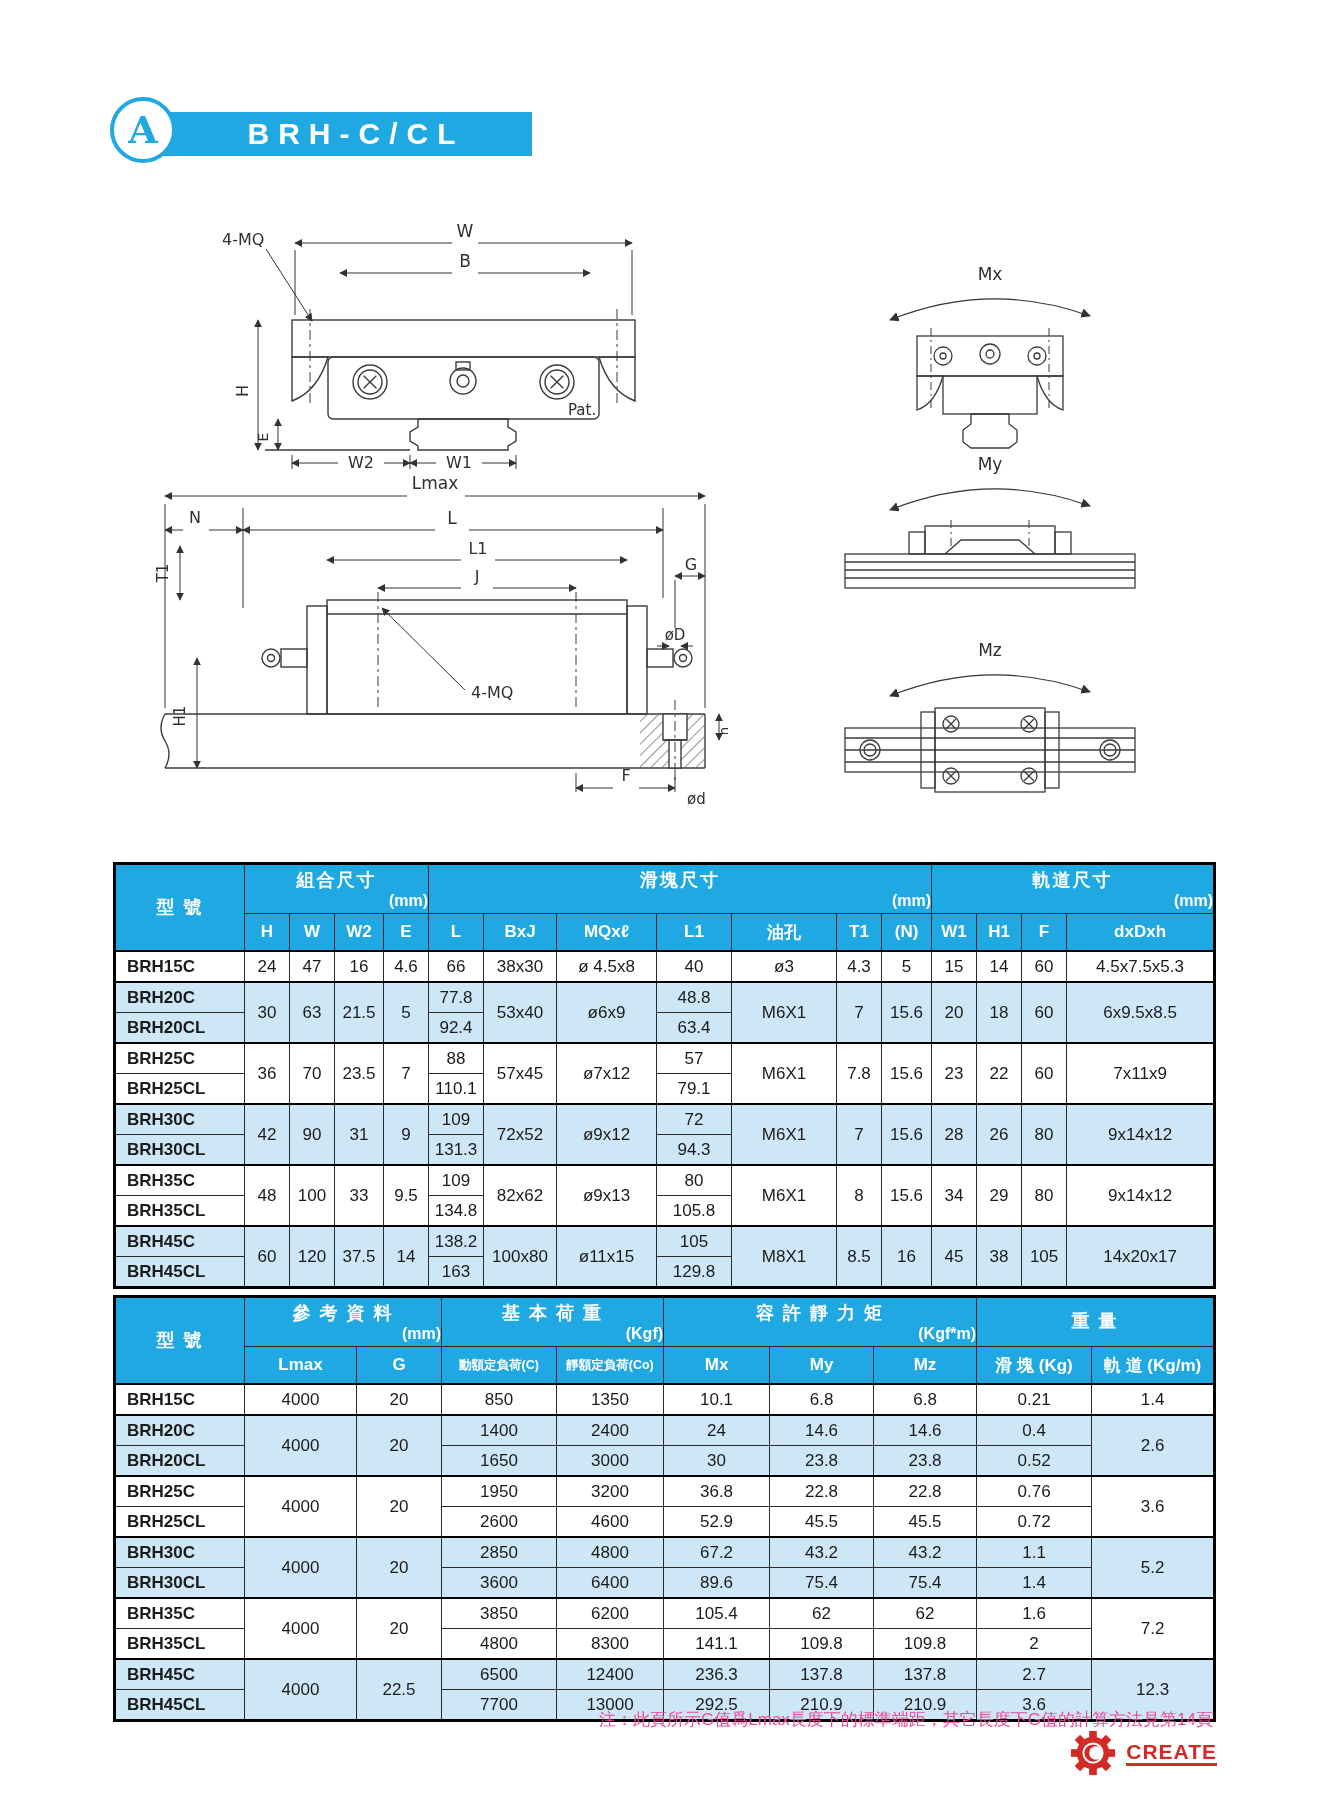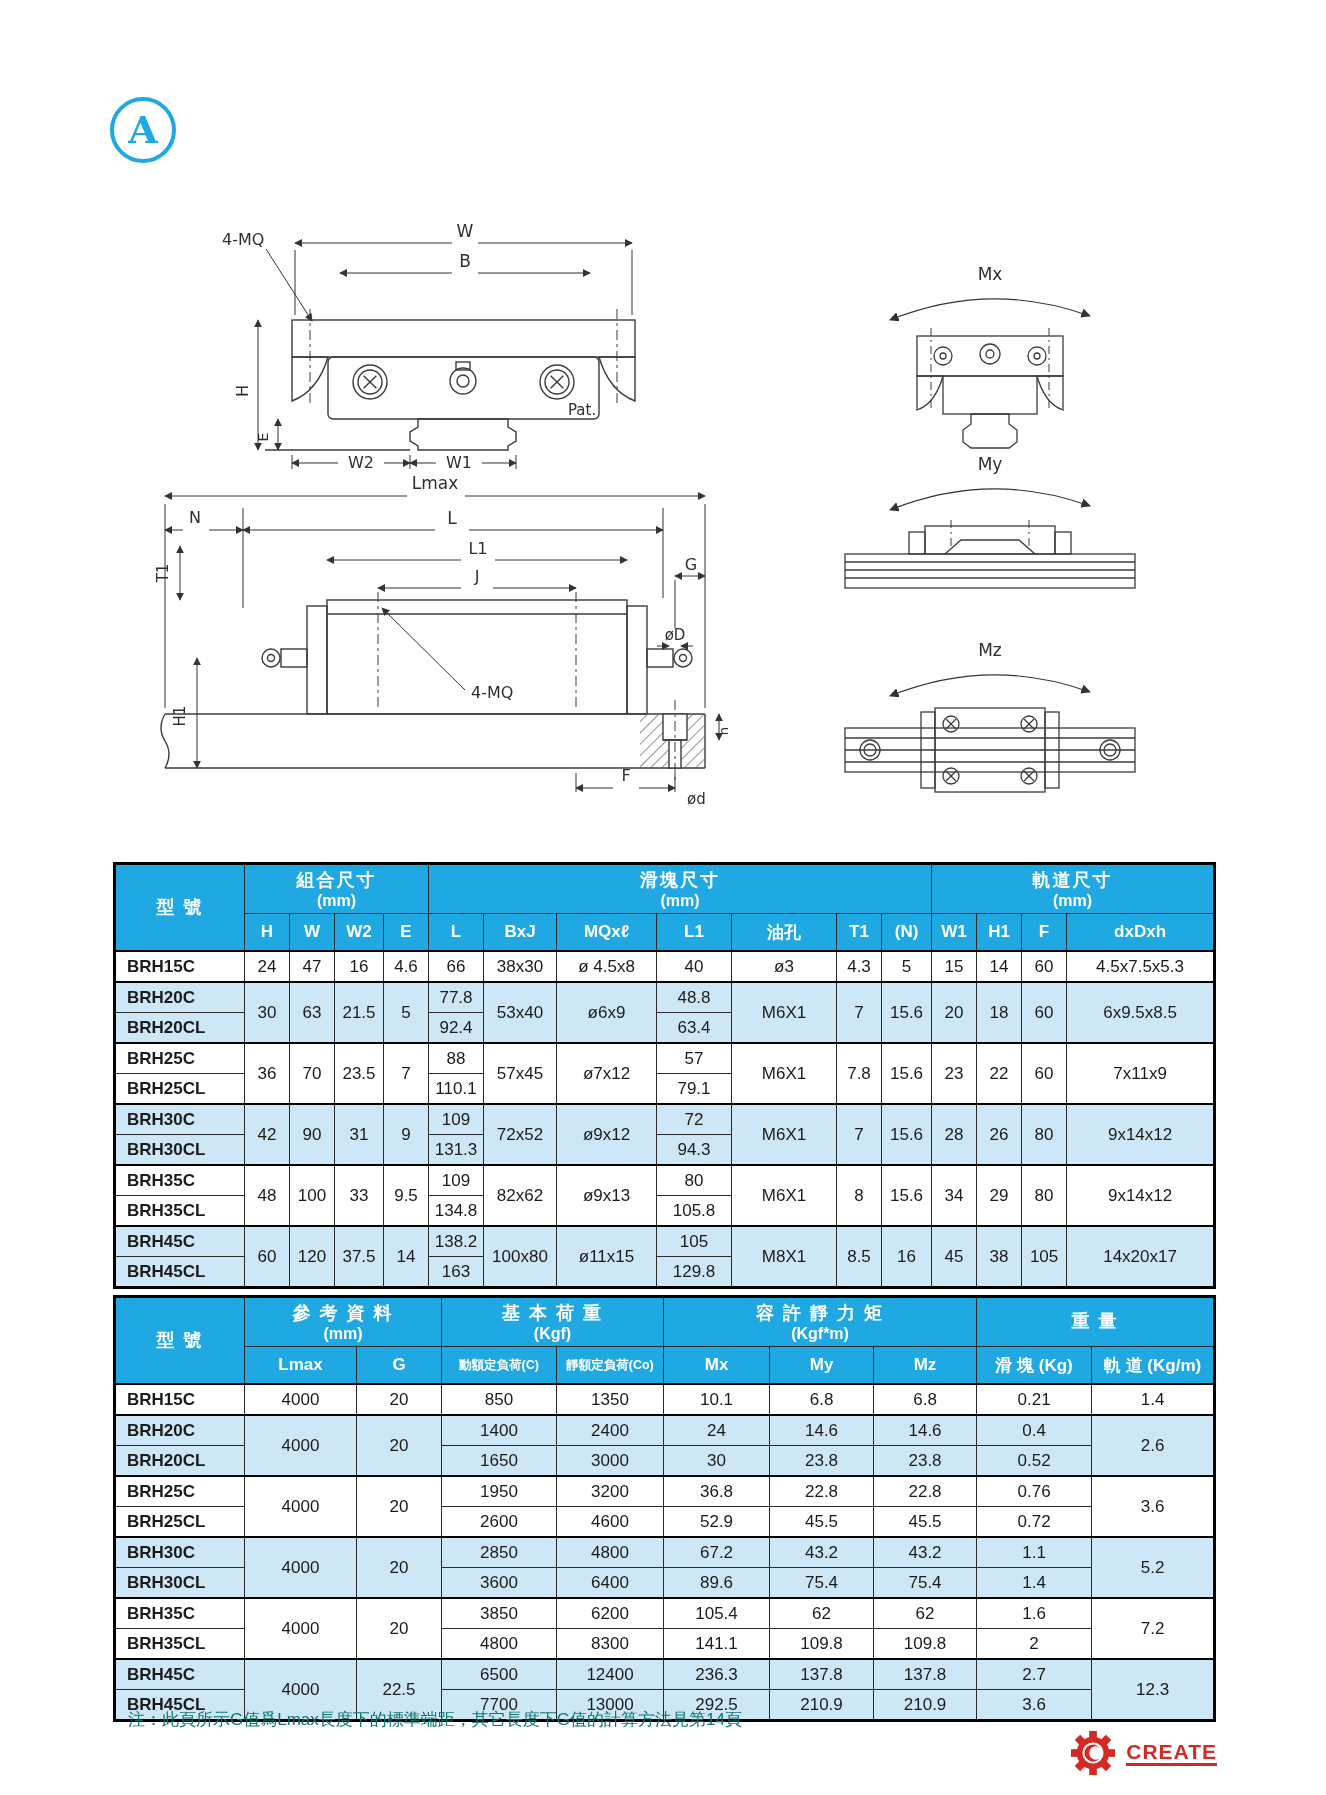--- a/index.html
+++ b/index.html
@@ -9,45 +9,48 @@
   .brand-banner{position:absolute;left:150px;top:112px;width:382px;height:44px;background:#1FA8E1;
     display:flex;align-items:center;justify-content:center;}
   .brand-banner span{color:#fff;font-size:30px;font-weight:700;letter-spacing:9px;padding-left:30px;}
   .brand-logo{position:absolute;left:108px;top:95px;z-index:2;}
   
   .t{position:absolute;border-collapse:collapse;table-layout:fixed;border:3px solid #000;}
   .t th,.t td{border:1px solid #2a2a2a;text-align:center;padding:0;overflow:hidden;white-space:nowrap;}
   .t thead th{background:#1FA8E1;color:#fff;font-weight:700;}
   .gh th{height:48px;}
   .gname{font-size:18px;font-weight:700;line-height:1.3;letter-spacing:2px;}
-  .gunit{font-size:16px;font-weight:700;line-height:1.1;}
+  .gunit{font-size:16px;font-weight:700;line-height:1.1;text-align:right;}
   .ch th{height:36px;font-size:17px;}
   .ch th.sm{font-size:12.5px;}
   .t td{height:29px;font-size:17px;color:#1b1b1b;background:#fff;}
   .t td.model{text-align:left;padding-left:11px;font-weight:700;font-size:17px;}
   tr.shade td{background:#CDE7F6;}
   tr.g-start td{border-top:2px solid #000;}
   tr.subrow td{border-top:1px solid #6f6f6f;}
   
   .drw{position:absolute;}
   .drw text{font-family:"DejaVu Sans",sans-serif;fill:#2f2f2f;stroke:none;}
   
-  .note{position:absolute;left:128px;top:1708px;width:1100px;text-align:left;
-        font-size:17px;color:#0f766e;}
+  .note{position:absolute;left:113px;top:1708px;width:1100px;text-align:right;
+        font-size:17px;color:#ec4899;}
   .footer{position:absolute;left:113px;top:1730px;width:1104px;display:flex;
         justify-content:flex-end;align-items:center;gap:10px;}
   .create-word{color:#D22B26;font-weight:700;font-size:21px;letter-spacing:1px;
         border-bottom:3px solid #D22B26;line-height:1.1;}
   .company{font-size:31px;font-weight:700;color:#111;letter-spacing:1px;}
 </style>
 </head>
 <body>
 
 <div class="page">
 
+  <div class="brand-banner">
+    <span>BRH-C/CL</span>
+  </div>
   <svg class="brand-logo" width="70" height="70" viewBox="0 0 70 70">
     <circle cx="35" cy="35" r="31" fill="#ffffff" stroke="#1FA8E1" stroke-width="4"></circle>
     <text x="35" y="48" font-size="38" font-weight="bold" fill="#1FA8E1" text-anchor="middle" font-family="DejaVu Serif, serif">A</text>
   </svg>
 
   <svg class="drw" style="left:180px;top:205px;" width="480" height="272" viewBox="0 0 480 272">
     <defs>
       <marker id="a1" viewBox="0 0 10 10" refX="9" refY="5" markerWidth="8" markerHeight="8" orient="auto-start-reverse">
         <path d="M0,0L10,5L0,10z" fill="#333"></path>
       </marker>

